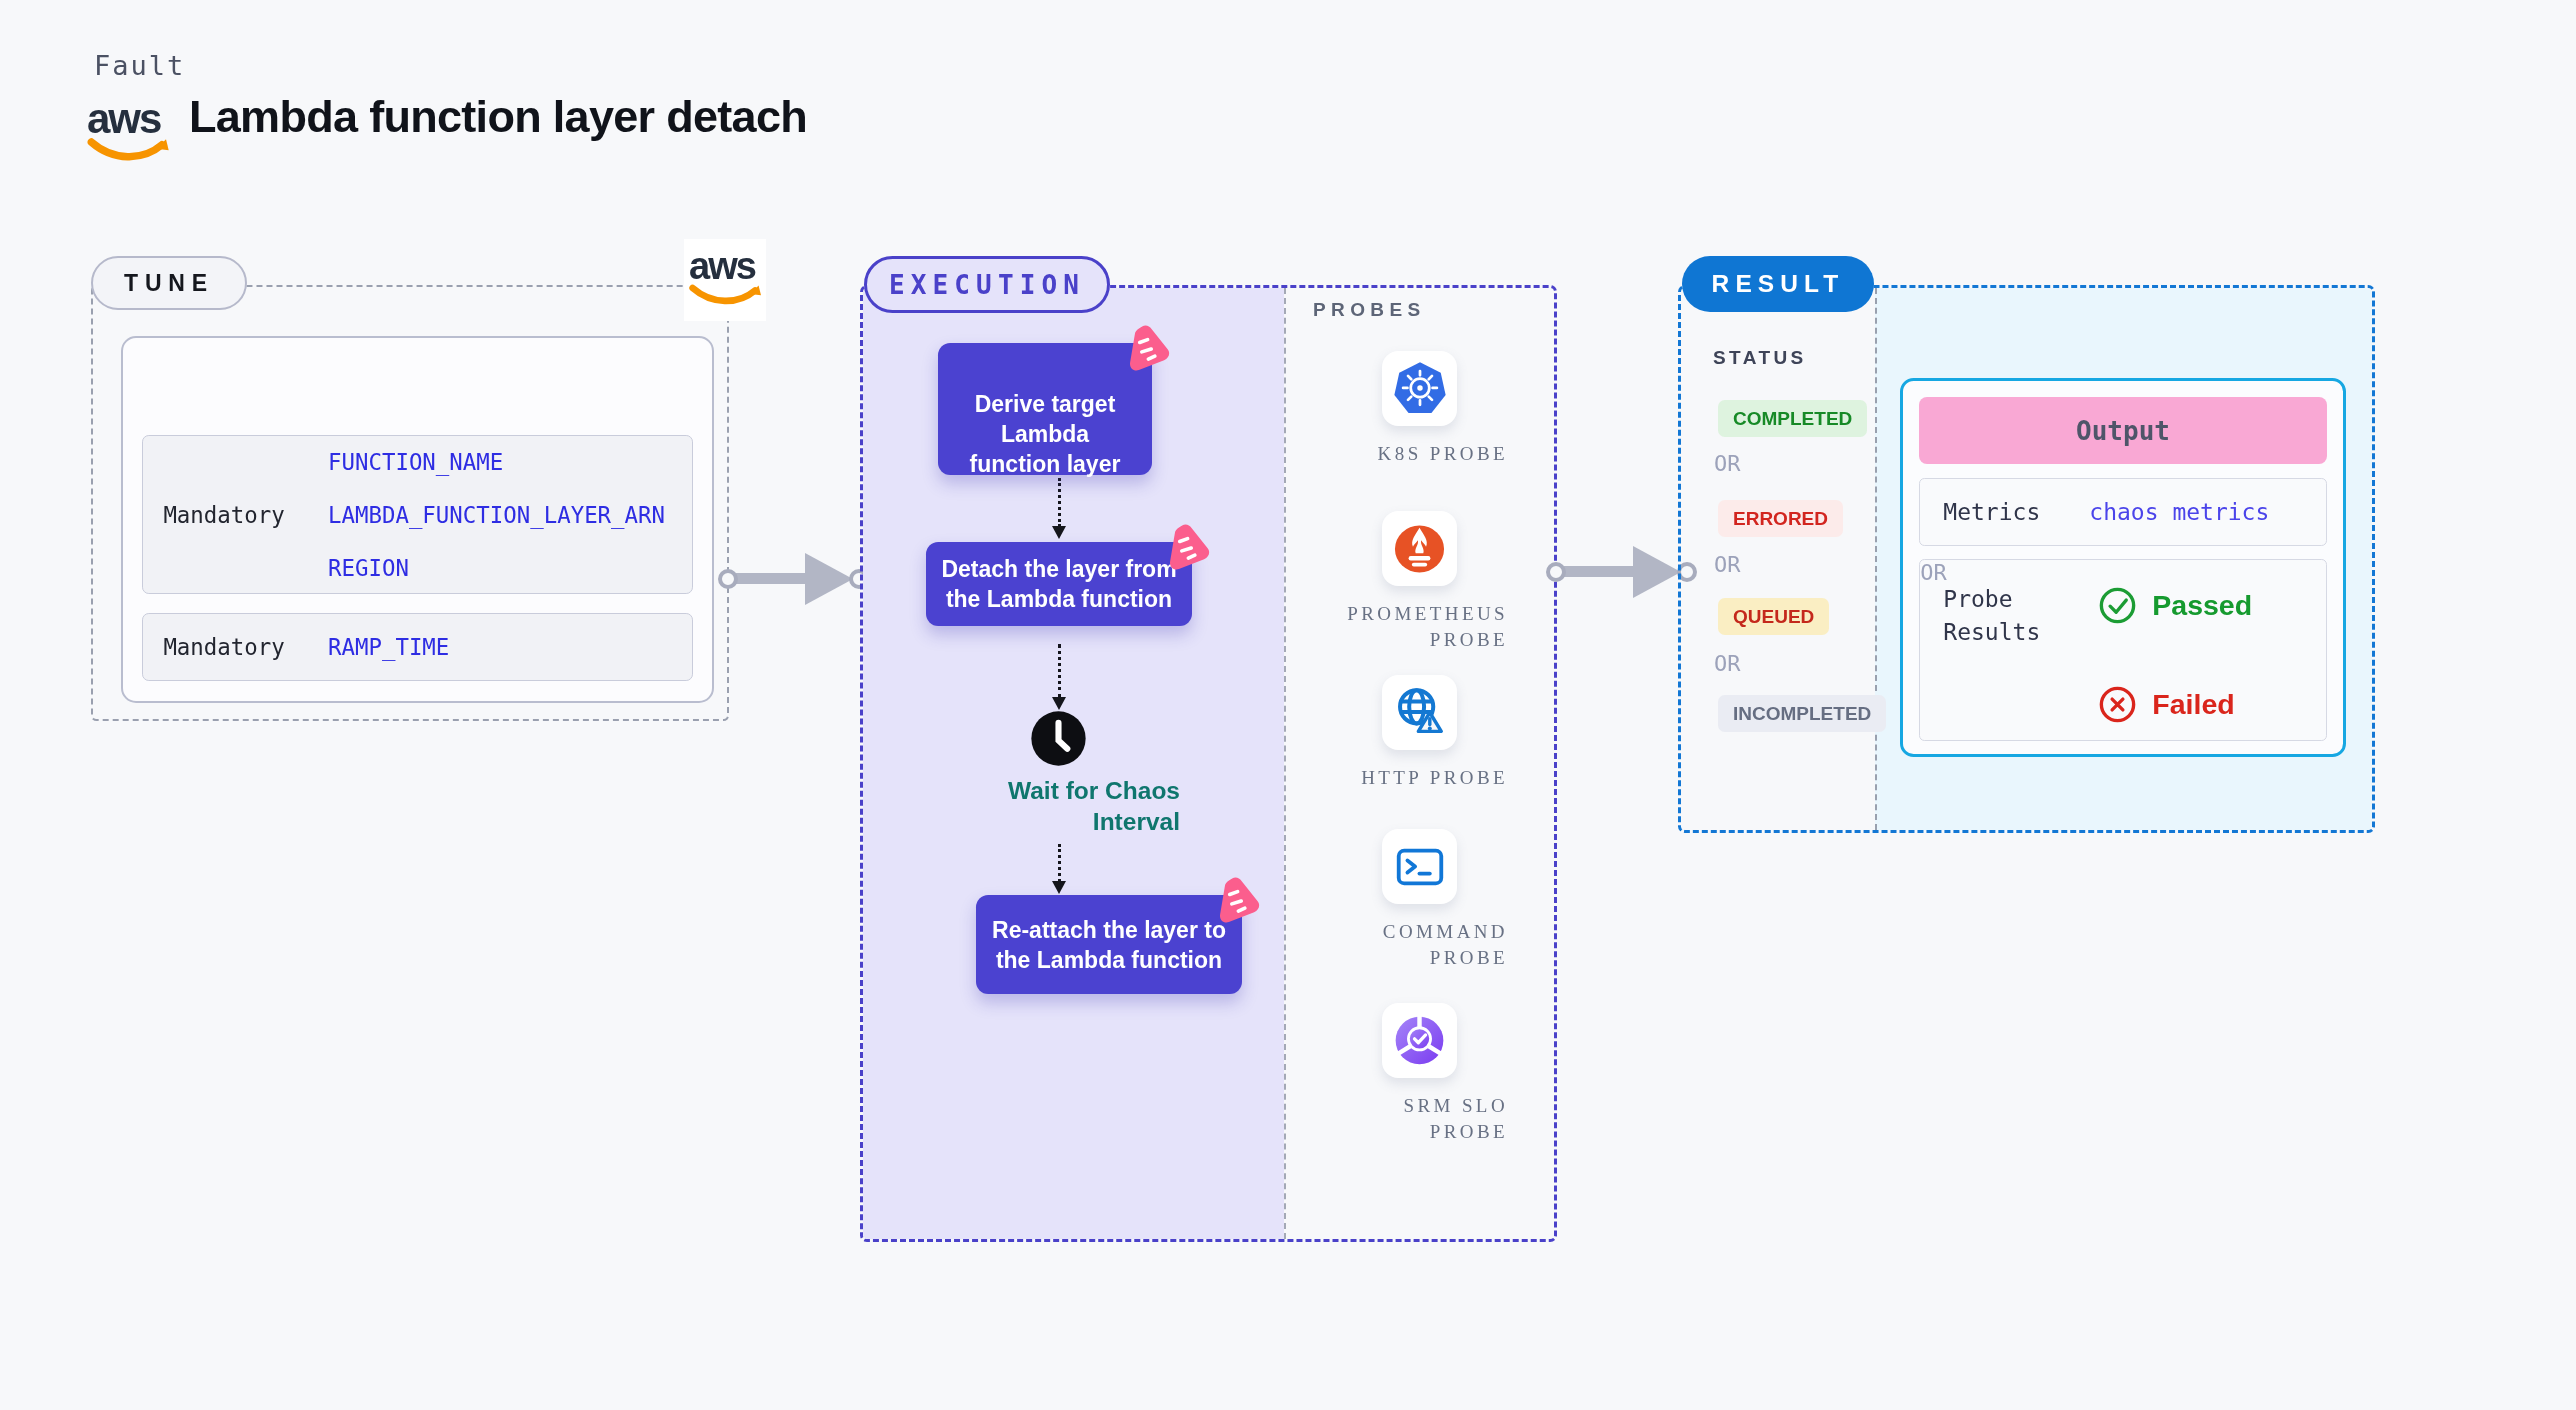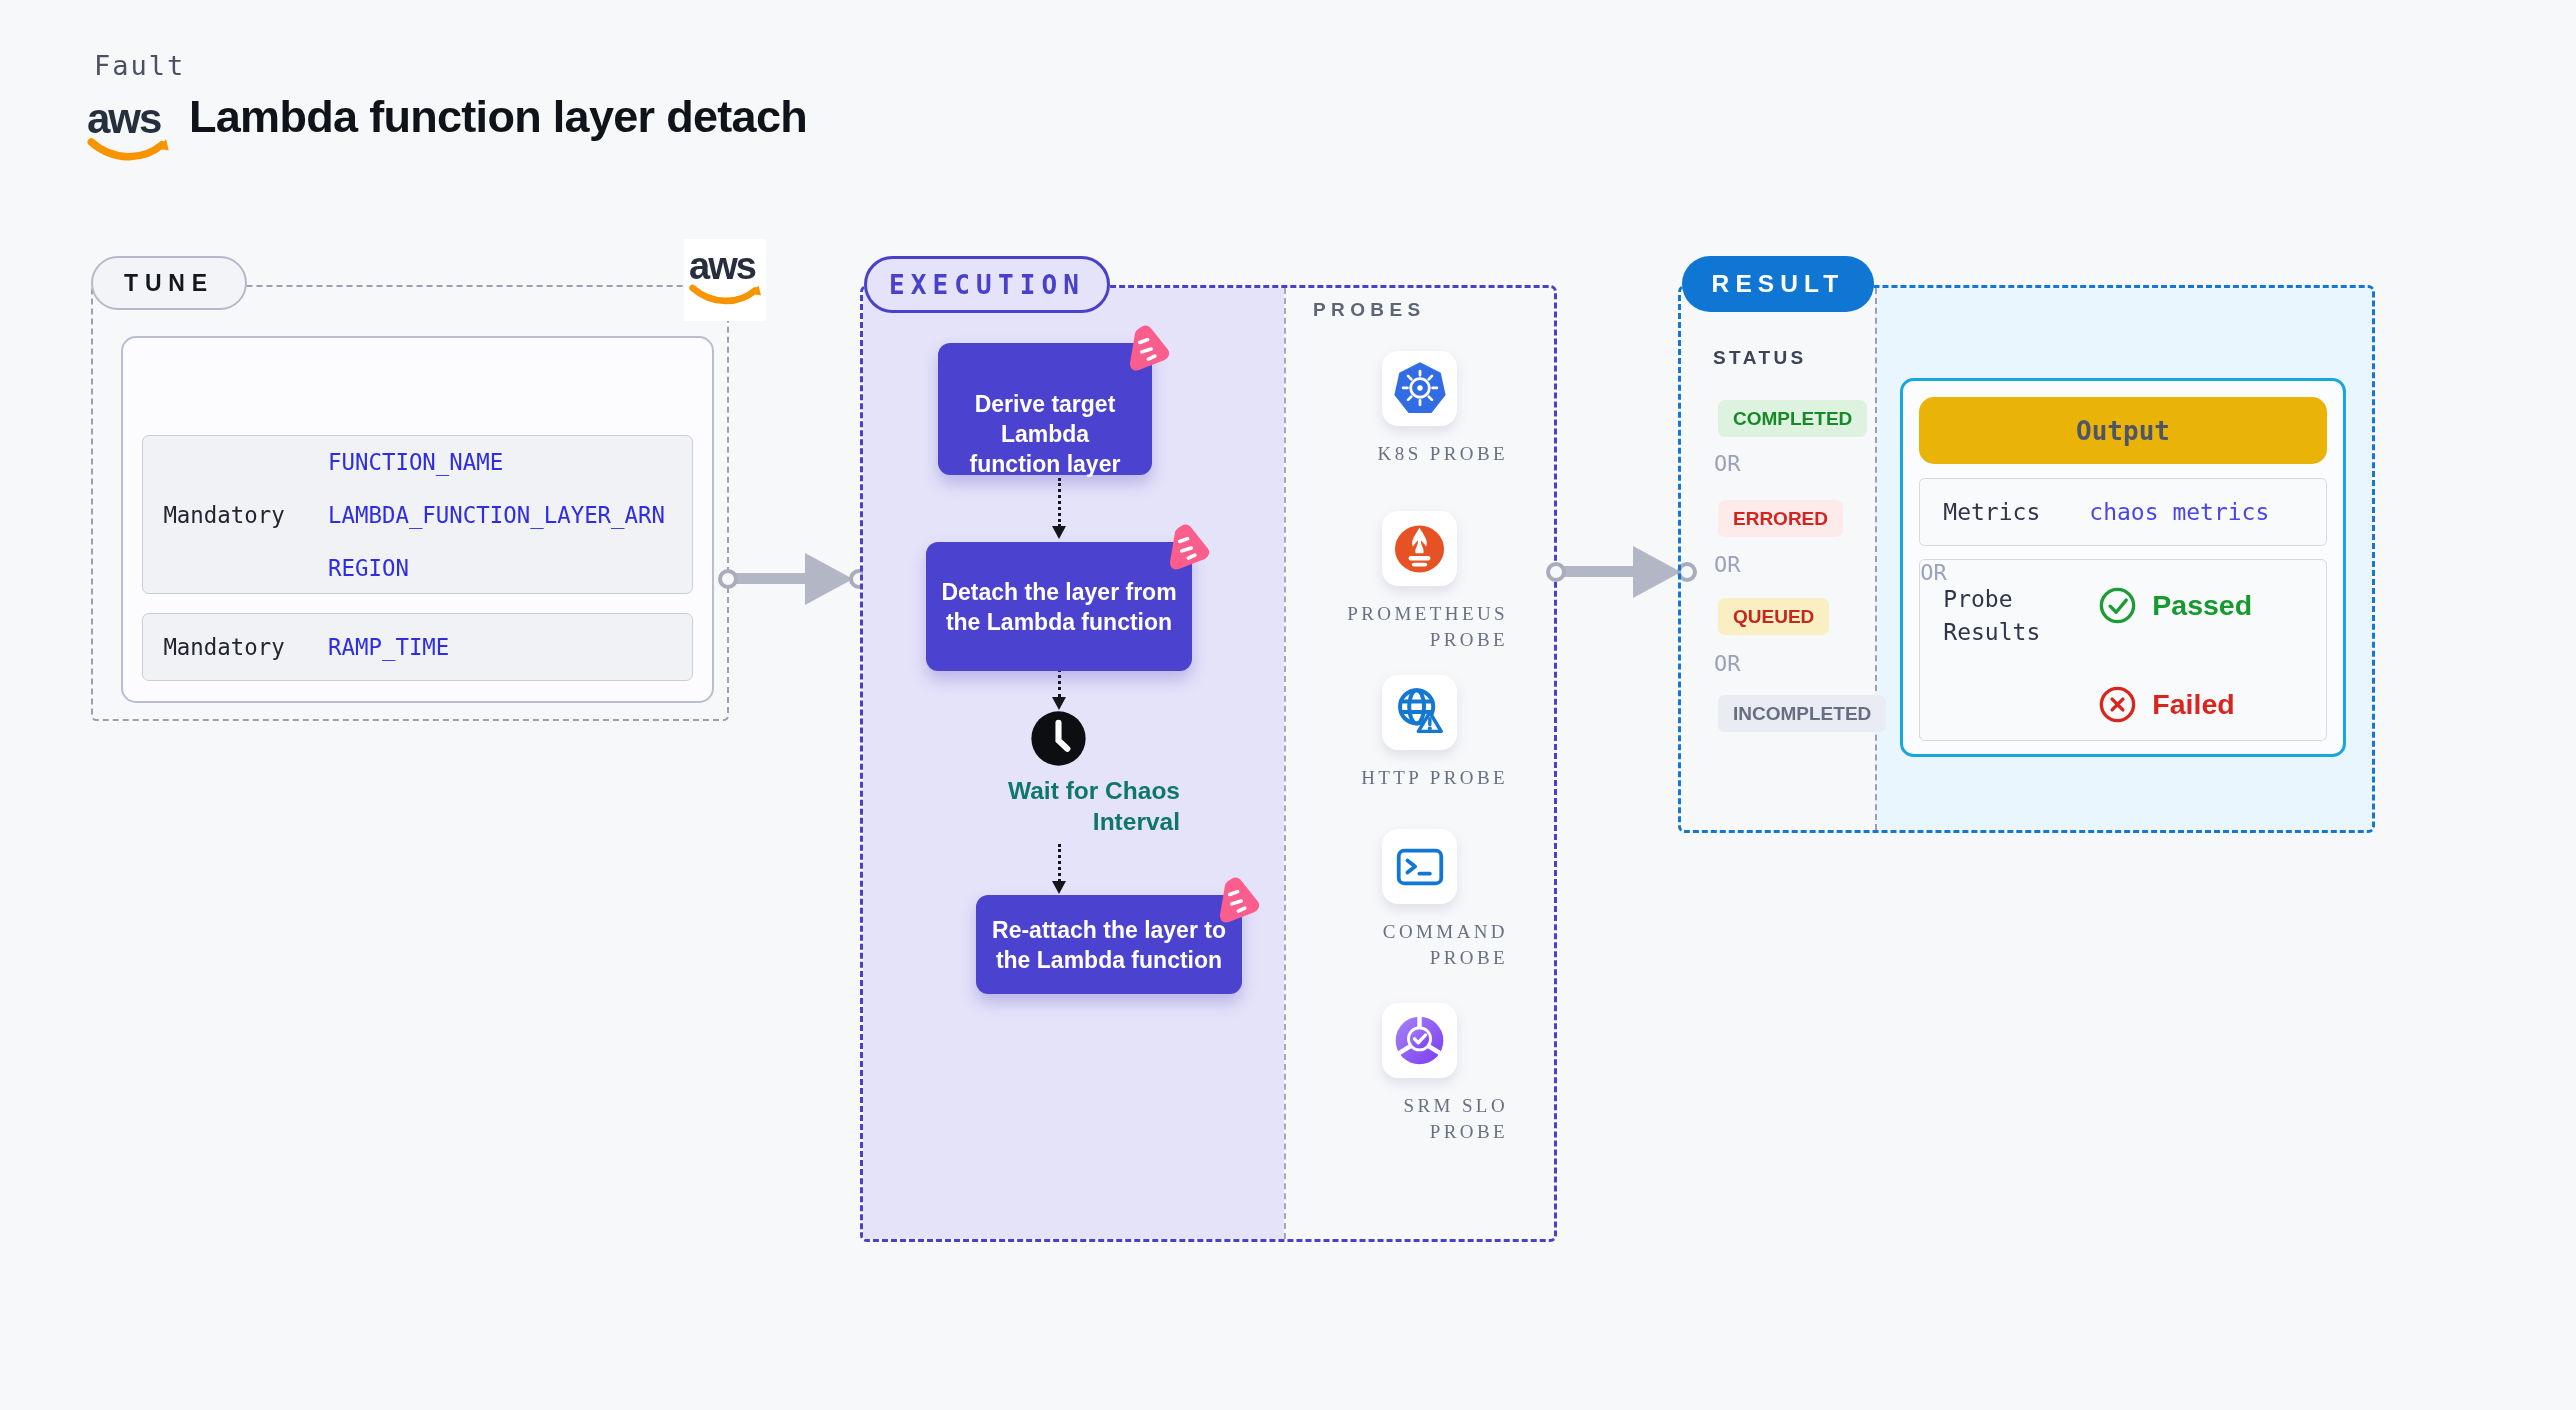--- a/index.html
+++ b/index.html
@@ -54,21 +54,21 @@
   .fa-dot.right { left:131px; }
 
   
   .exec-dash { left:860px; top:285px; width:697px; height:957px; border:3.4px dashed #4a41c9; border-radius:6.8px; }
   .exec-fill { position:absolute; left:0; top:0; width:421px; height:100%; background:#e5e3fa; border-radius:5.4px 0 0 5.4px; }
   .exec-divider { position:absolute; left:421px; top:0; height:100%; border-left:2px dashed #a4a9b6; }
   .step-box { background:#4b42d0; border-radius:12.2px; color:#ffffff; font-size:23px; font-weight:600;
               display:flex; flex-direction:column; align-items:center; text-align:center; line-height:30px;
               box-shadow:0 8.2px 16.3px rgba(60,50,180,0.25); z-index:3; }
   .step-1 { left:938px; top:343px; width:214px; height:132px; padding-top:46px; }
-  .step-2 { left:926px; top:542px; width:266px; height:129px; justify-content:center; }
+  .step-2 { left:926px; top:542px; width:266px; height:84px; justify-content:center; }
   .step-3 { left:976px; top:895px; width:266px; height:99px; justify-content:center; }
   .chaos-badge { position:absolute; top:-20.4px; right:-17.7px; width:52px; height:52px; }
   .dotline { width:0; border-left:3.4px dotted #15161c; z-index:2; }
   .dothead { width:0; height:0; border-left:7.5px solid transparent; border-right:7.5px solid transparent;
              border-top:13px solid #15161c; z-index:2; }
   .wait-label { left:938px; top:775px; width:242px; text-align:right;
                 font-size:24.5px; font-weight:700; color:#0f766e; line-height:31px; }
   .clock-wrap { left:1030px; top:710px; width:57px; height:57px; }
 
   
@@ -87,21 +87,21 @@
                   font-size:19px; font-weight:700; z-index:3; }
   .badge-0 { top:400px; background:#def3df; color:#178a27; }
   .badge-1 { top:500px; background:#fcebea; color:#d2251f; }
   .badge-2 { top:598px; background:#faeec3; color:#c4281c; }
   .badge-3 { top:695px; background:#eaecf3; color:#666e82; }
   .or-label { left:1714px; font-family:"DejaVu Sans Mono", monospace; font-size:22px; color:#9ca2ba; z-index:3; }
   .or-0 { top:451px; } .or-1 { top:552px; } .or-2 { top:651px; }
 
   .output-card { left:1900px; top:378px; width:446px; height:379px; background:#fbfcfe;
                  border:3.4px solid #16a7e2; border-radius:13.6px; z-index:3; }
-  .output-band { position:absolute; left:16.3px; right:16.3px; top:16.3px; height:67px; background:#eab308; border-radius:15px;
+  .output-band { position:absolute; left:16.3px; right:16.3px; top:16.3px; height:67px; background:#f9a8d4; border-radius:8px;
                  display:flex; align-items:center; justify-content:center;
                  font-family:"DejaVu Sans Mono", monospace; font-size:26px; font-weight:700; color:#4f5569; }
   .output-row { position:absolute; left:16.3px; right:16.3px; background:#f9fafc; border:1.4px solid #d6d9e4; border-radius:5.4px; }
   .metrics-row { top:97px; height:68px; }
   .proberes-row { top:178px; height:182px; }
   .cell-label { position:absolute; left:23px; font-family:"DejaVu Sans Mono", monospace; font-size:23px; color:#30354a; line-height:33px; }
   .metrics-value { position:absolute; left:169px; top:50%; transform:translateY(-50%);
                    font-family:"DejaVu Sans Mono", monospace; font-size:23px; color:#4b44ea; }
   .pr-line { position:absolute; display:flex; align-items:center; gap:15px; }
   .pr-passed { left:178px; top:26px; }

